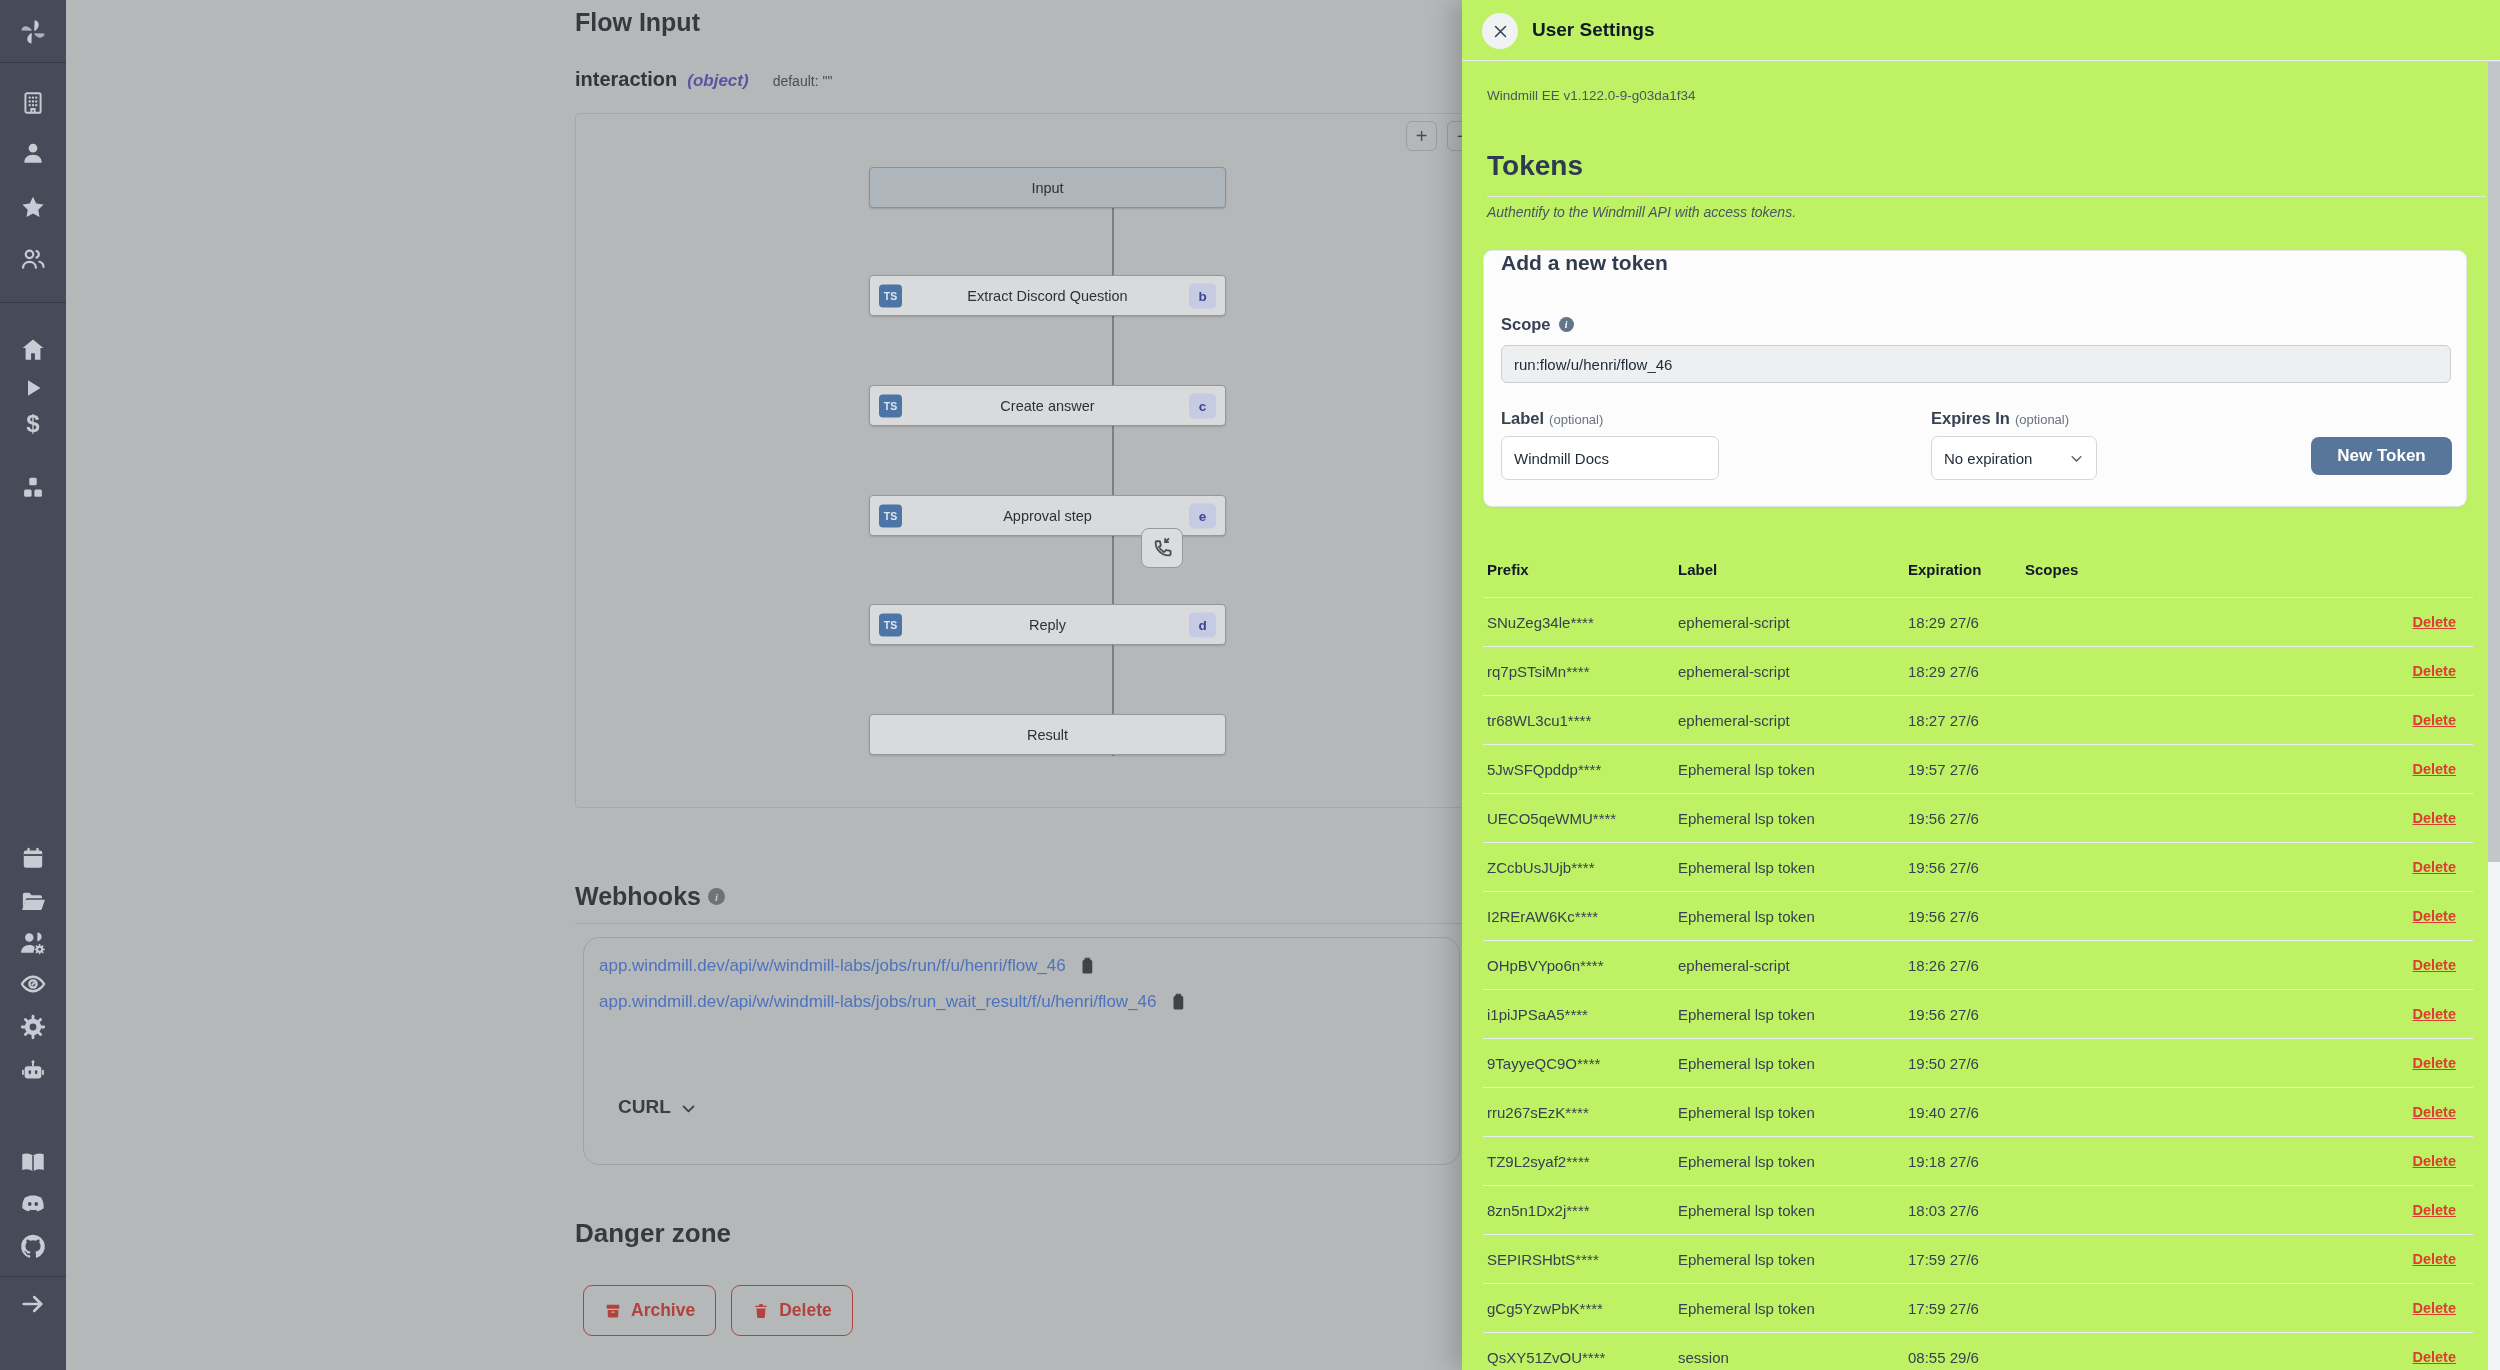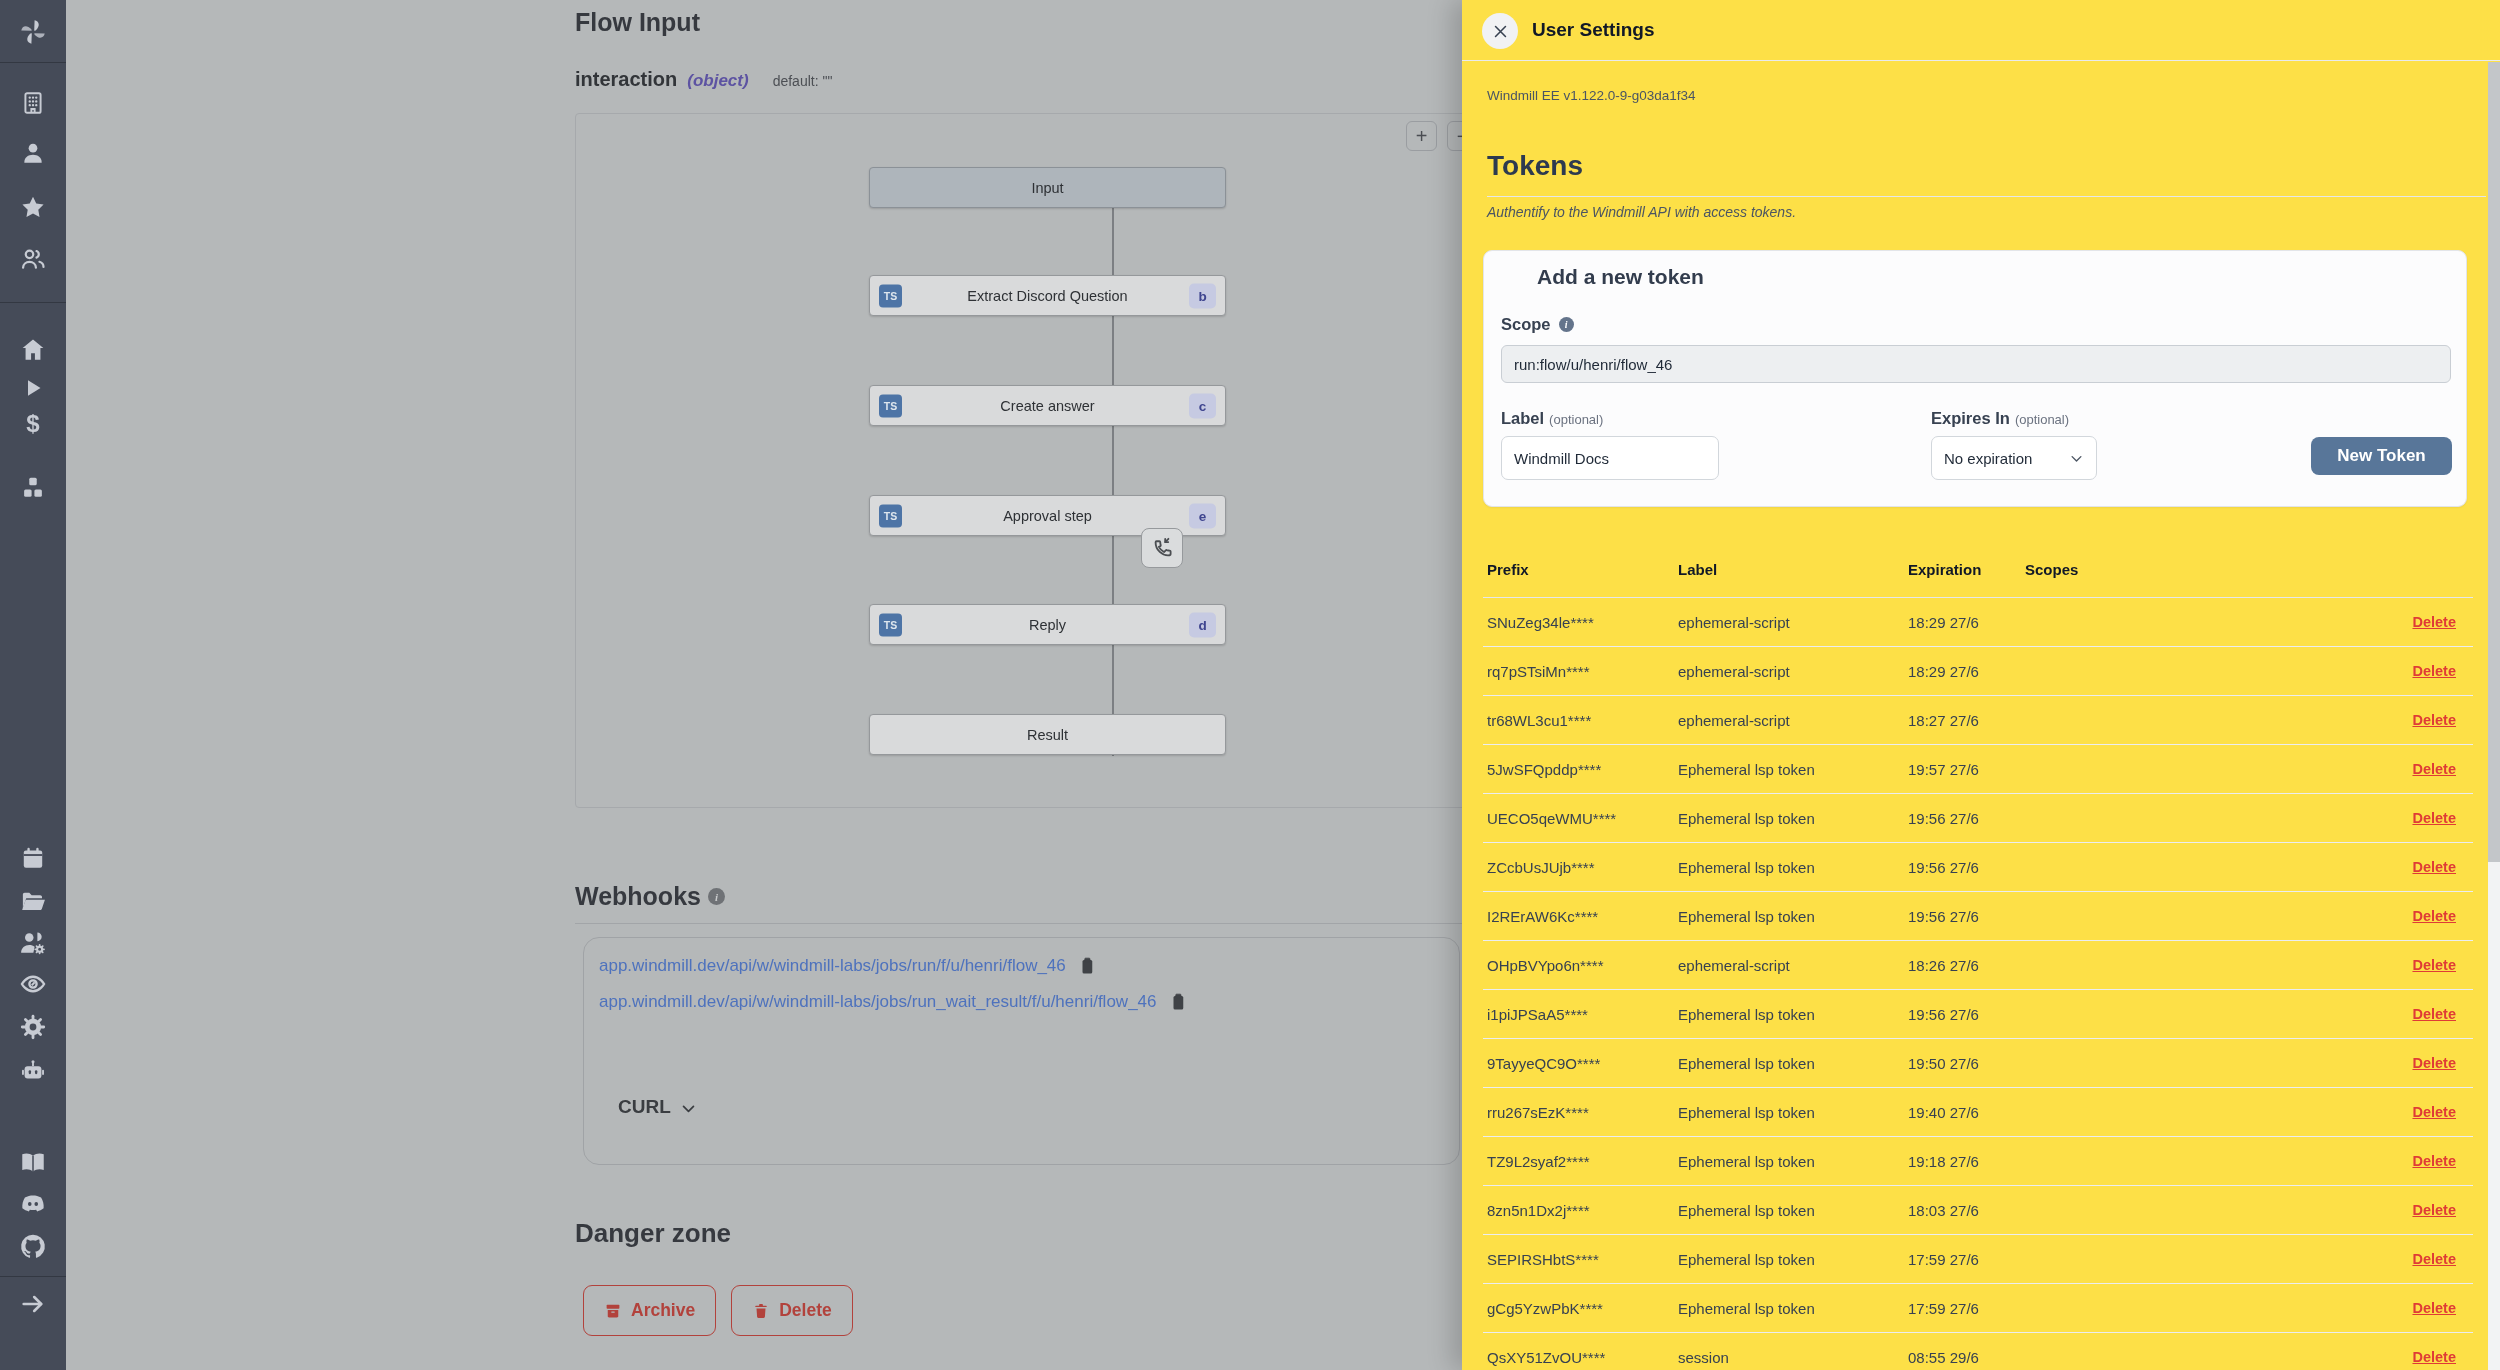--- a/index.html
+++ b/index.html
@@ -41,31 +41,31 @@
   .wh-link { font-size:17px; color:#4e72bd; text-decoration:none; cursor:pointer; }
   .clip-icon { color:#3f4246; cursor:pointer; display:flex; }
   #curl-row { position:absolute; left:34px; top:158px; display:flex; align-items:center; gap:9px; font-size:19px; font-weight:700; color:#3a3d41; cursor:pointer; }
   #curl-row svg { margin-top:3px; }
 
   #danger-title { left:509px; top:1218px; font-size:26px; }
   #danger-buttons { position:absolute; left:517px; top:1285px; display:flex; gap:15px; }
   .danger-btn { display:flex; align-items:center; gap:9px; height:51px; padding:0 20px; border:1.5px solid #b2423c; border-radius:9px; background:transparent; color:#b2423c; font-size:17.5px; font-weight:600; font-family:inherit; cursor:pointer; }
 
   
-  #panel { position:absolute; left:1462px; top:0; width:1038px; height:1370px; background:#fde047; box-shadow:-10px 0 24px rgba(0,0,0,.18); z-index:10; }
+  #panel { position:absolute; left:1462px; top:0; width:1038px; height:1370px; background:#bef264; box-shadow:-10px 0 24px rgba(0,0,0,.18); z-index:10; }
   #panel-header { position:absolute; left:0; top:0; width:100%; height:61px; border-bottom:1px solid #e9eaec; }
   #close-btn { position:absolute; left:20px; top:13px; width:36px; height:36px; border-radius:50%; background:#f1f2f4; border:none; color:#374151; display:flex; align-items:center; justify-content:center; cursor:pointer; }
   #panel-title { position:absolute; left:70px; top:19px; font-size:19px; font-weight:700; color:#111827; }
   #version-text { position:absolute; left:25px; top:88px; font-size:13.5px; color:#4b5563;text-align:center; }
   #tokens-title { position:absolute; left:25px; top:150px; font-size:28px; font-weight:800; color:#2d3a4f; }
   #tokens-underline { position:absolute; left:25px; top:196px; width:999px; height:1px; background:#e5e7eb; }
   #tokens-subtitle { position:absolute; left:25px; top:204px; font-size:14px; font-style:italic; color:#4b5563; }
 
   #token-card { position:absolute; left:21px; top:250px; width:984px; height:257px; border:1px solid #e3e5e9; border-radius:9px; background:#fcfcfd; box-shadow:0 1px 2px rgba(0,0,0,.05); }
-  #card-title { position:absolute; left:17px; top:14px; font-size:21px; font-weight:800; color:#323c4d;margin-left:36px; }
+  #card-title { position:absolute; left:17px; top:0; font-size:21px; font-weight:800; color:#323c4d; }
   #scope-label-row { position:absolute; left:17px; top:64px; display:flex; align-items:center; gap:8px; font-size:16.5px; font-weight:600; color:#374151; }
   .info-dot { width:15px; height:15px; border-radius:50%; background:#64748b; color:#ffffff; font-size:10px; font-weight:700; font-style:italic; display:flex; align-items:center; justify-content:center; font-family:"Liberation Serif", serif; }
   #scope-input { position:absolute; left:17px; top:94px; width:950px; height:38px; background:#edeff1; border:1px solid #c9ced4; border-radius:6px; padding:0 12px; font-size:15px; color:#1f2937; font-family:inherit; }
   .field-label { font-size:16.5px; font-weight:600; color:#374151; }
   .optional { font-size:13px; font-weight:400; color:#6b7280; margin-left:5px; }
   #label-group { position:absolute; left:17px; top:158px; }
   #label-input { margin-top:8px; width:218px; height:44px; background:#fff; border:1px solid #d2d7dc; border-radius:7px; padding:8px 12px; font-size:15px; color:#1f2937; font-family:inherit; display:block; }
   #expires-group { position:absolute; left:447px; top:158px; }
   #expires-select { margin-top:8px; width:166px; height:44px; background:#fff; border:1px solid #d2d7dc; border-radius:7px; padding:0 12px; font-size:15px; color:#1f2937; display:flex; align-items:center; justify-content:space-between; cursor:pointer; }
   #new-token-btn { position:absolute; left:827px; top:186px; width:141px; height:38px; background:#587699; border:none; border-radius:8px; color:#ffffff; font-size:17px; font-weight:700; font-family:inherit; cursor:pointer; }

